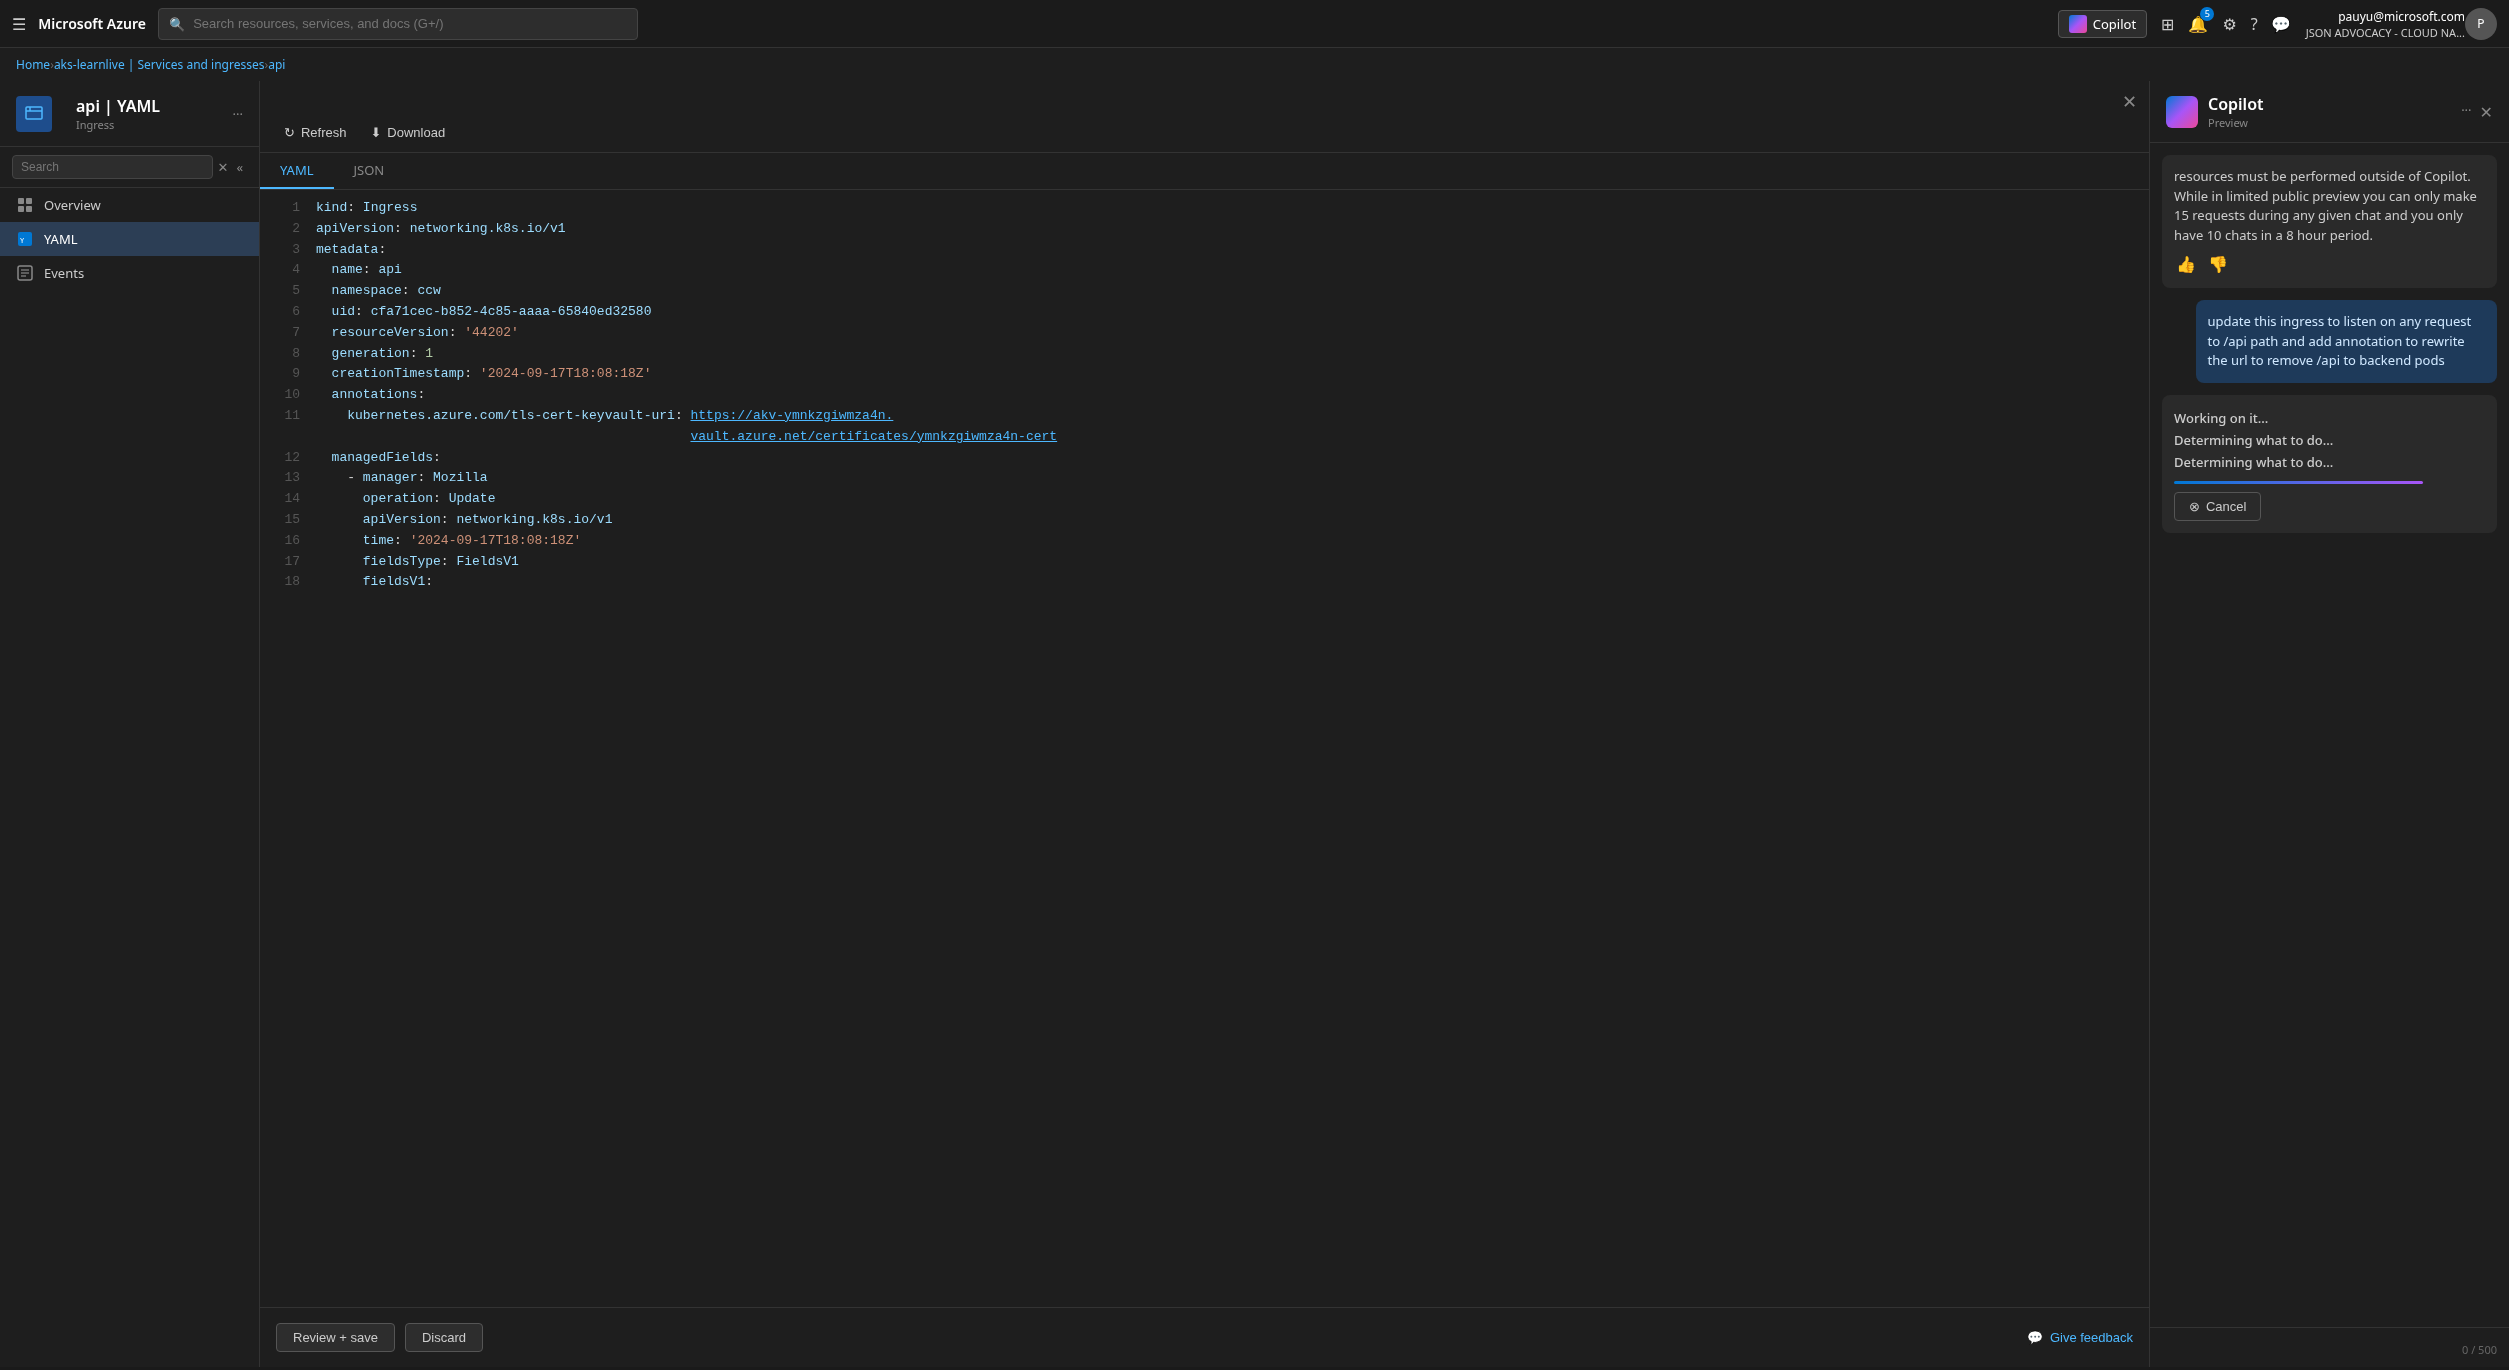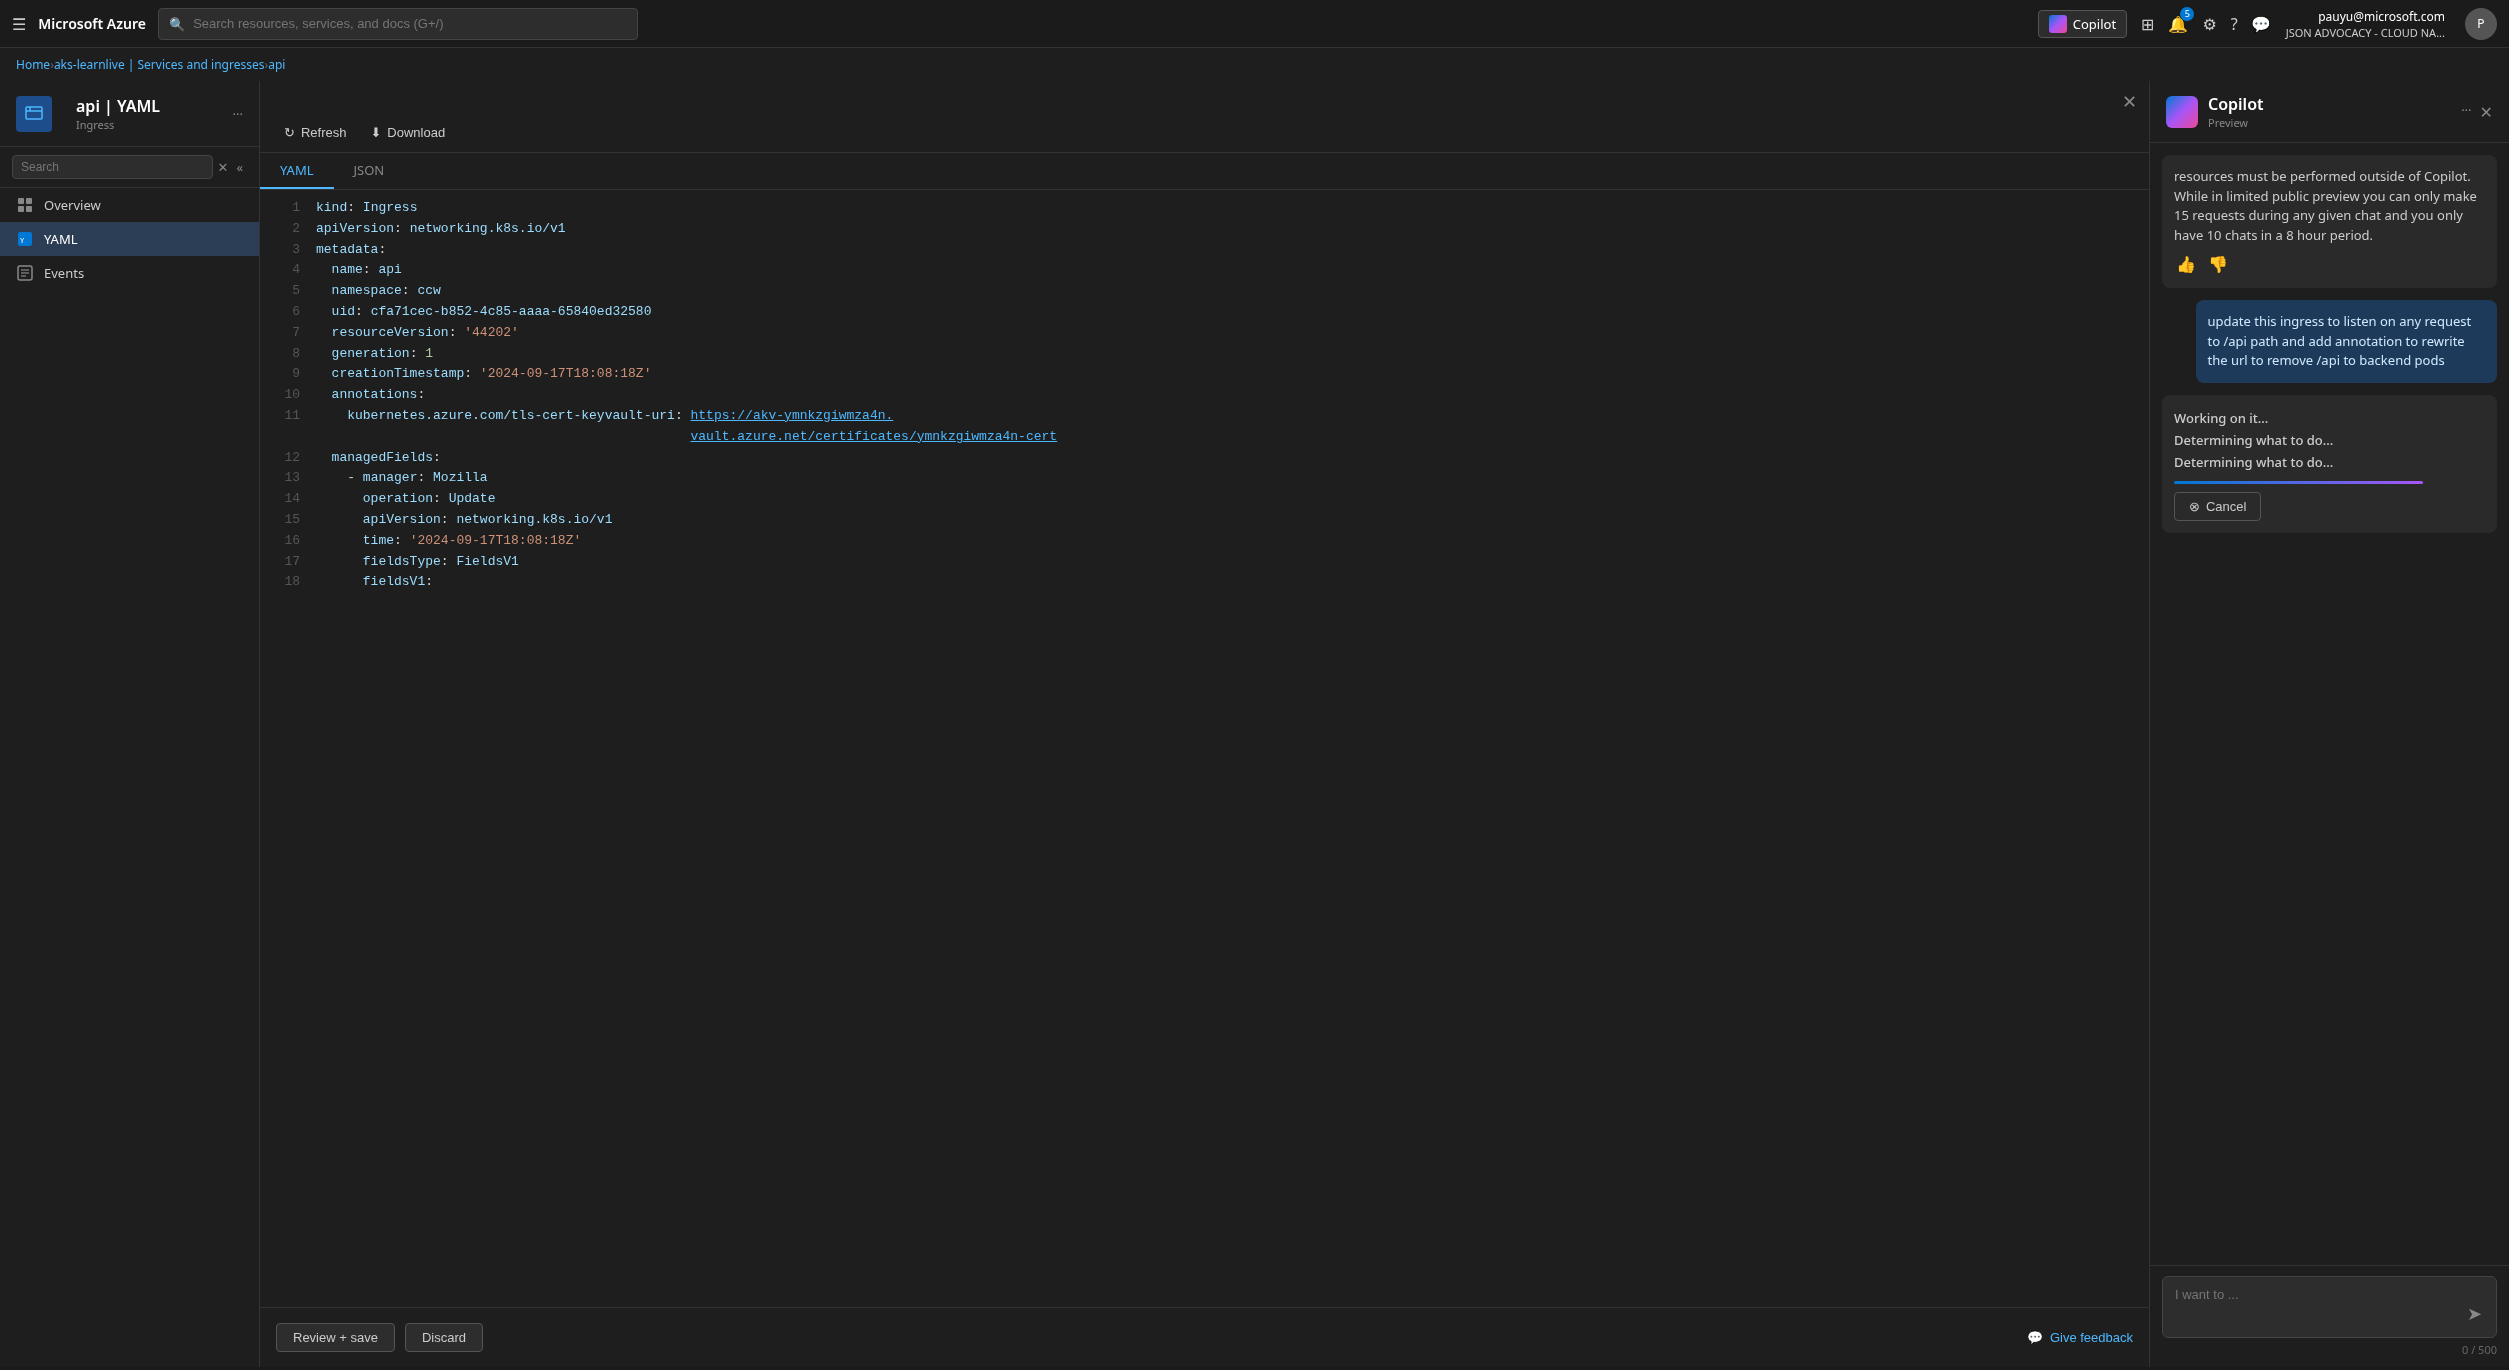--- a/index.html
+++ b/index.html
@@ -94,21 +94,21 @@
       display: flex;
       align-items: center;
       justify-content: center;
       position: absolute;
       top: -6px;
       right: -6px;
     }
     .user-info {
       display: flex;
       align-items: flex-end;
-      gap: 20px;
+      gap: 0;
       cursor: pointer;
     }
     .user-text {
       text-align: right;
       font-size: 11px;
       color: #ccc;
     }
     .user-text .email { color: #fff; font-size: 12px; }
     .avatar {
       width: 32px;
@@ -722,23 +722,17 @@
         <div style="margin-top:8px;">
           <button class="cancel-btn">
             <span>⊗</span>
             <span>Cancel</span>
           </button>
         </div>
       </div>
     </div>
 
     <div class="copilot-input-area">
-      <div class="copilot-input-box">
-        <textarea rows="2" placeholder="I want to ..." style=""></textarea>
-        <button class="send-btn">
-          <span>➤</span>
-        </button>
-      </div>
       <div class="copilot-char-count">0 / 500</div>
     </div>
   </div>
 
 </div>
 
 </body></html>

